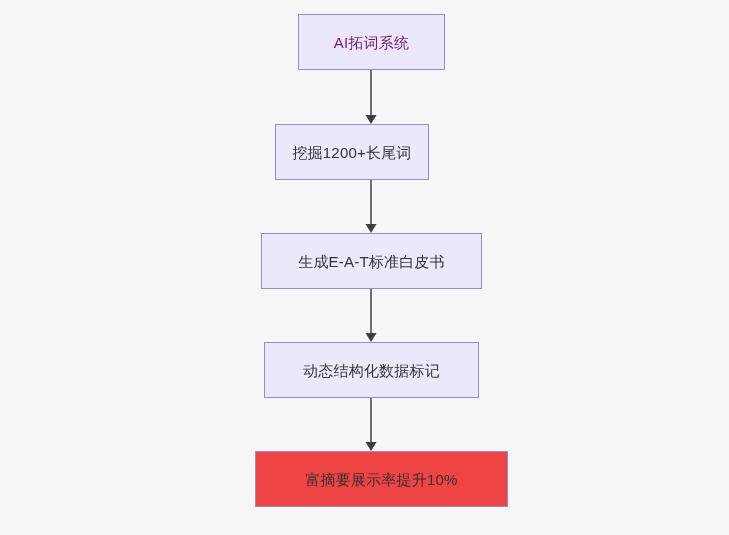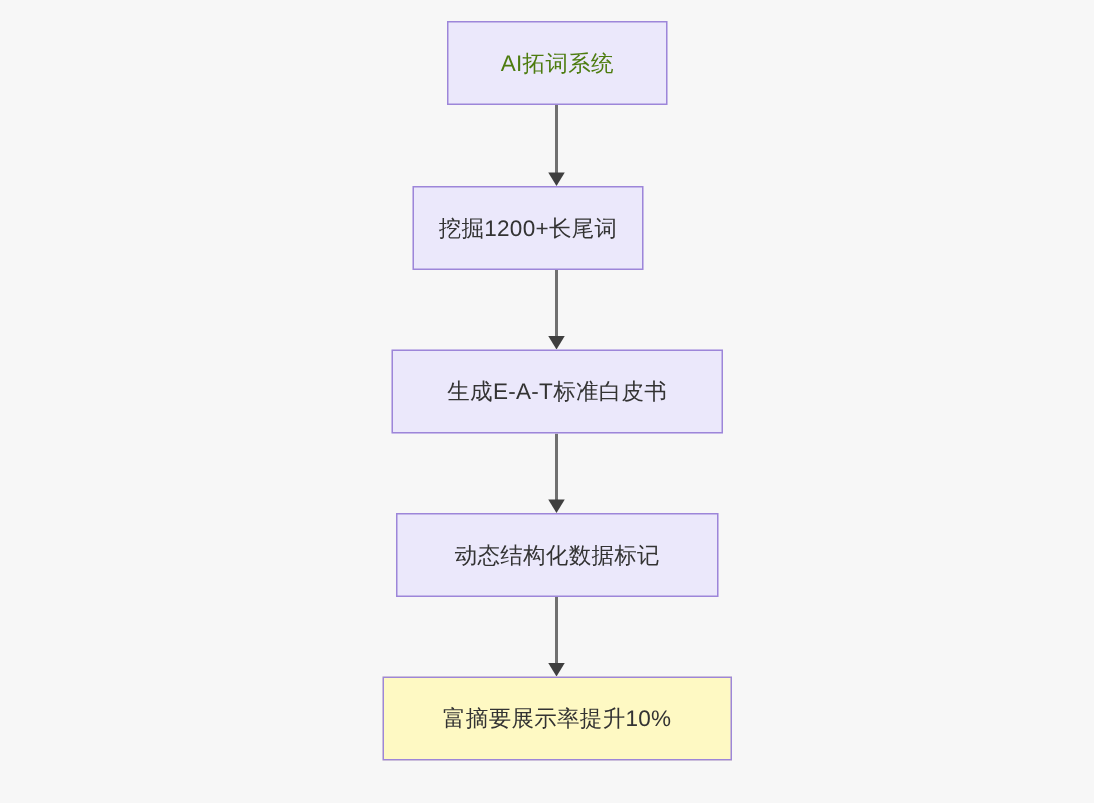--- a/index.html
+++ b/index.html
@@ -68,28 +68,28 @@
     </svg>
   </div>
   <div class="connector" id="conn-3" style="left: 365px; top: 398px; height: 53px;">
     <svg width="12" height="53" viewBox="0 0 12 53" aria-hidden="true">
       <line x1="6" y1="0" x2="6" y2="46" stroke="#707070" stroke-width="2"></line>
       <polygon points="0.5,44 11.5,44 6,53" fill="#3f3f3f"></polygon>
     </svg>
   </div>
 
   <div class="node" id="node-0" style="left: 298px; top: 14px; width: 147px; background: rgb(235, 232, 251); border-color: rgb(157, 134, 217);">
-    <span class="node-label" style="color: #4d7c0f;">AI拓词系统</span>
+    <span class="node-label" style="color: #701a75;">AI拓词系统</span>
   </div>
   <div class="node" id="node-1" style="left: 275px; top: 124px; width: 154px; background: rgb(235, 232, 251); border-color: rgb(157, 134, 217);">
     <span class="node-label" style="color: rgb(51, 51, 51);">挖掘1200+长尾词</span>
   </div>
   <div class="node" id="node-3" style="left: 264px; top: 342px; width: 215px; background: rgb(235, 232, 251); border-color: rgb(157, 134, 217);">
     <span class="node-label" style="color: rgb(51, 51, 51);">动态结构化数据标记</span>
   </div>
   <div class="node" id="node-2" style="left: 261px; top: 233px; width: 221px; background: rgb(235, 232, 251); border-color: rgb(157, 134, 217);">
     <span class="node-label" style="color: rgb(51, 51, 51);">生成E-A-T标准白皮书</span>
   </div>
-  <div class="node" id="node-4" style="left: 255px; top: 451px; width: 233px; background: #fef9c3; border-color: rgb(157, 134, 217);">
+  <div class="node" id="node-4" style="left: 255px; top: 451px; width: 253px; background: #ef4444; border-color: rgb(157, 134, 217);">
     <span class="node-label" style="color: rgb(51, 51, 51);">富摘要展示率提升10%</span>
   </div>
 
 </div>
 
 </body></html>

